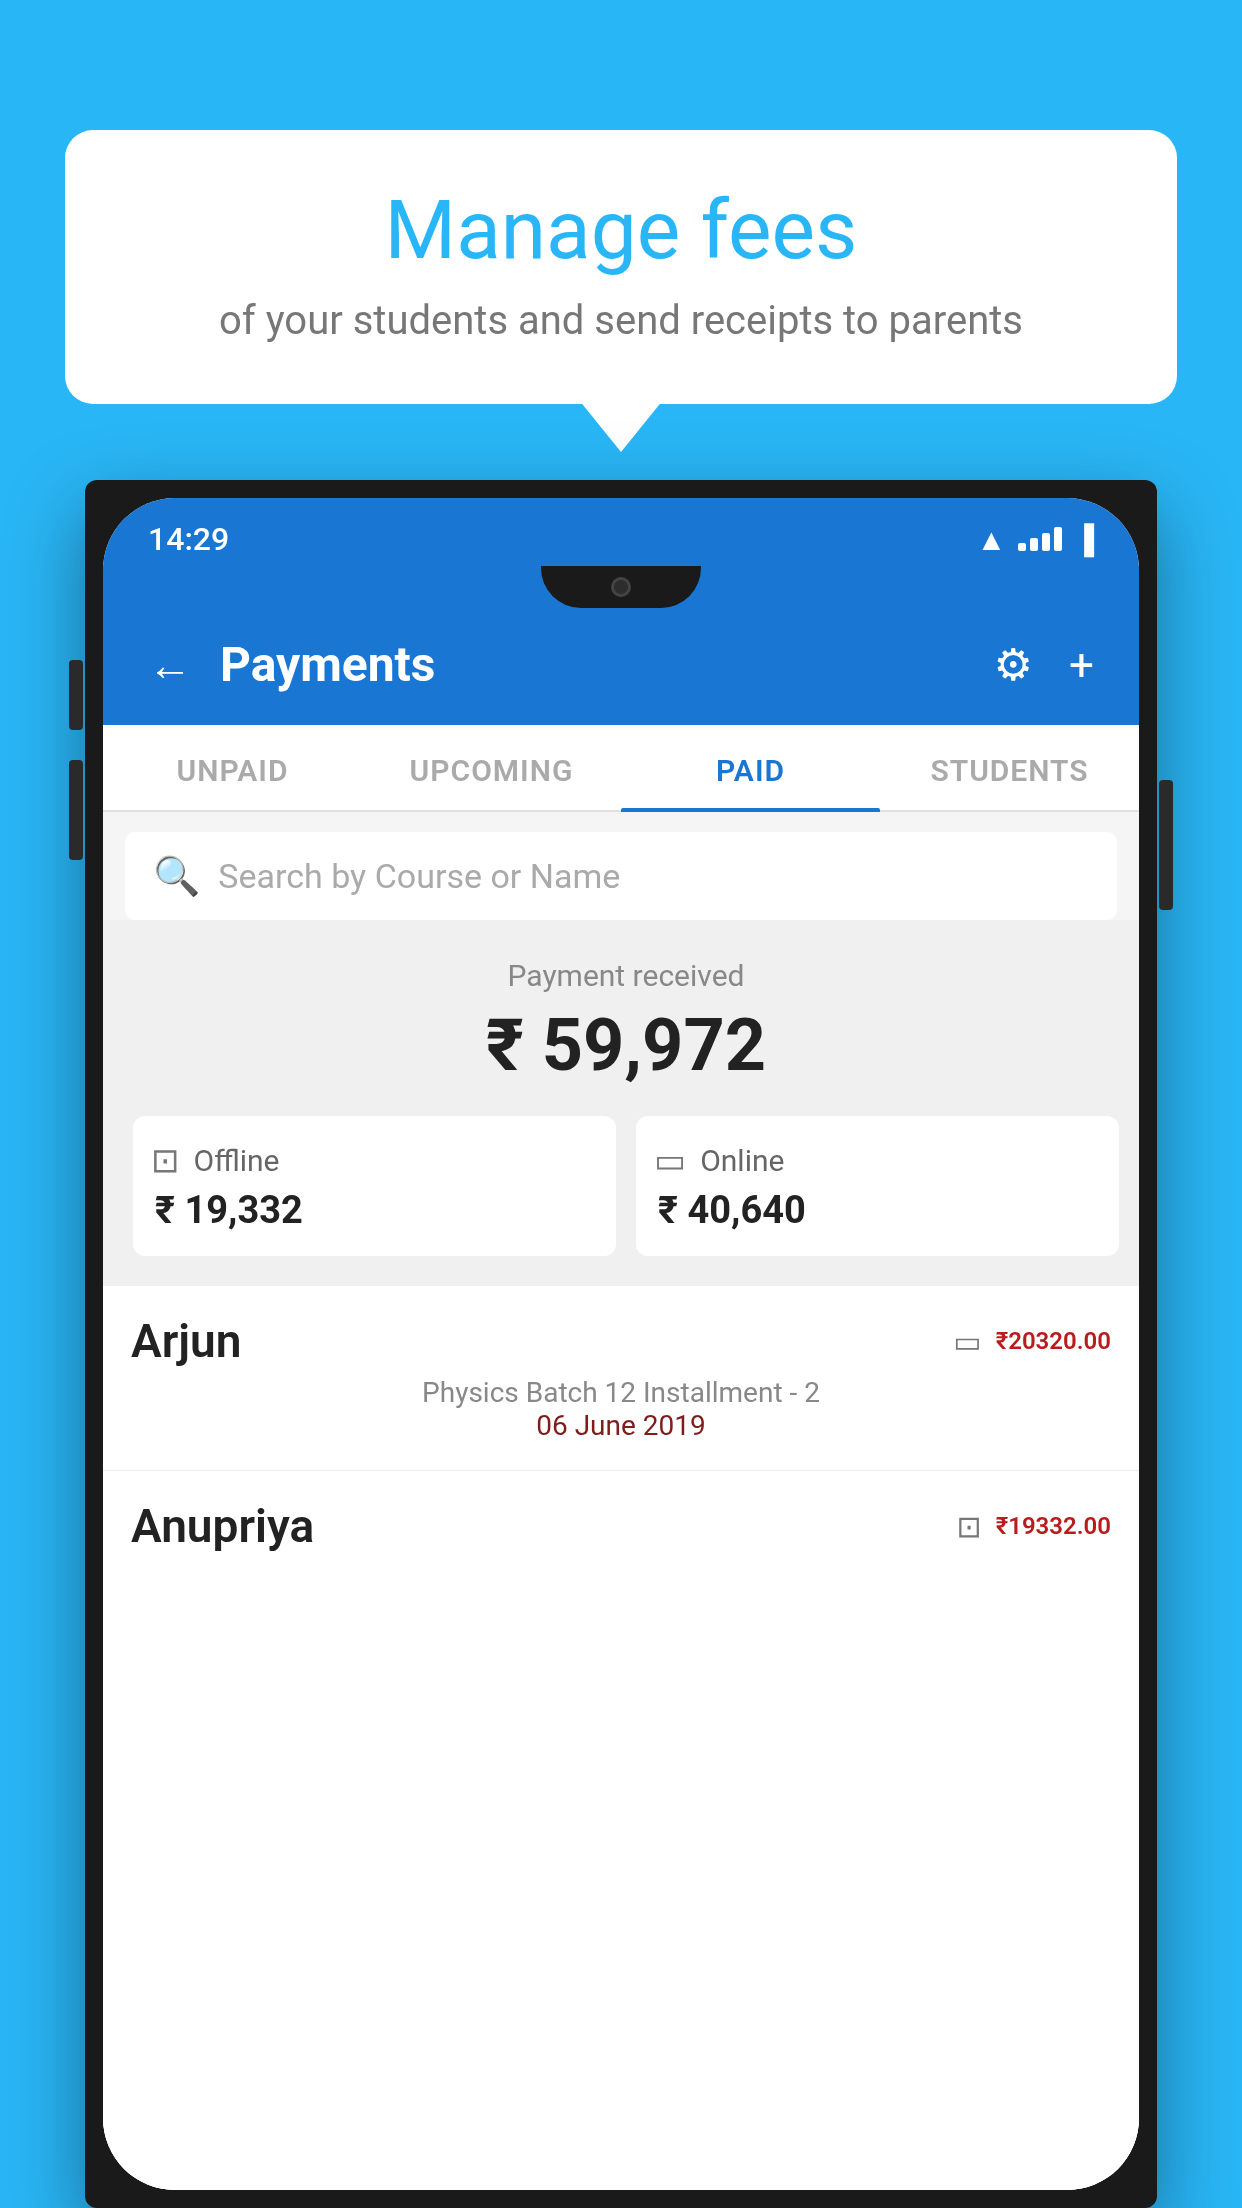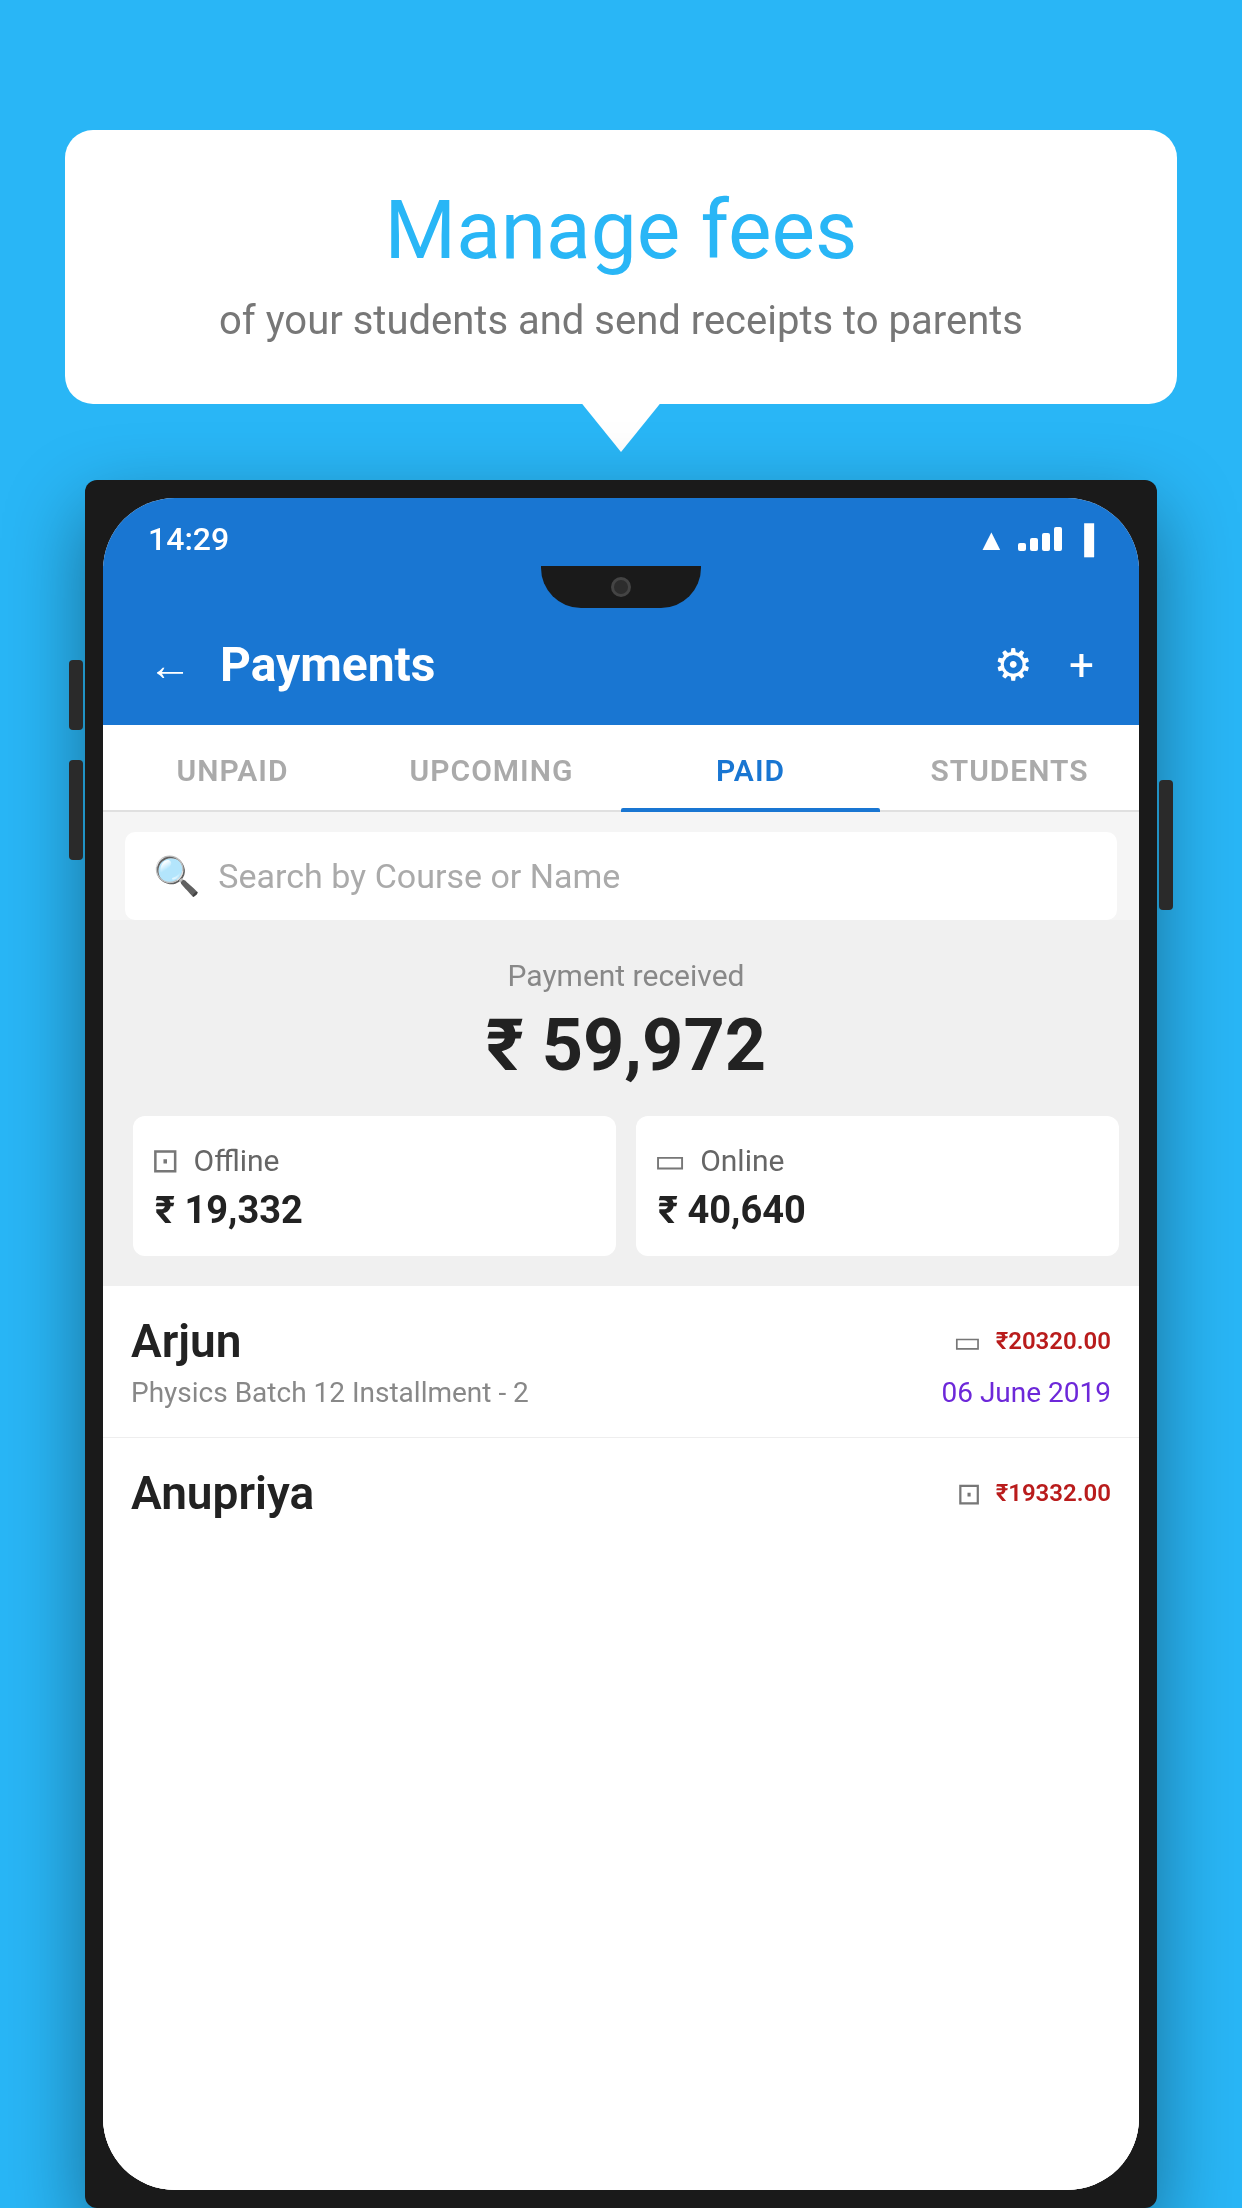--- a/index.html
+++ b/index.html
@@ -416,30 +416,31 @@
     .transaction-amount {
       font-size: 24px;
       font-weight: 600;
       color: #b91c1c;
     }
 
     .transaction-row2 {
       display: flex;
       justify-content: space-between;
       align-items: center;
+      flex-direction: column;
     }
 
     .transaction-course {
       font-size: 28px;
       color: #888;
     }
 
     .transaction-date {
       font-size: 28px;
-      color: #6d28d9;
+      color: #7f1d1d;
     }
 
     .transaction-item-partial {
       padding: 28px 28px 0 28px;
     }
   </style>
 </head>
 <body>
 
 <div style="width:1242px;height:2208px;background:#29B6F6;position:relative;">

